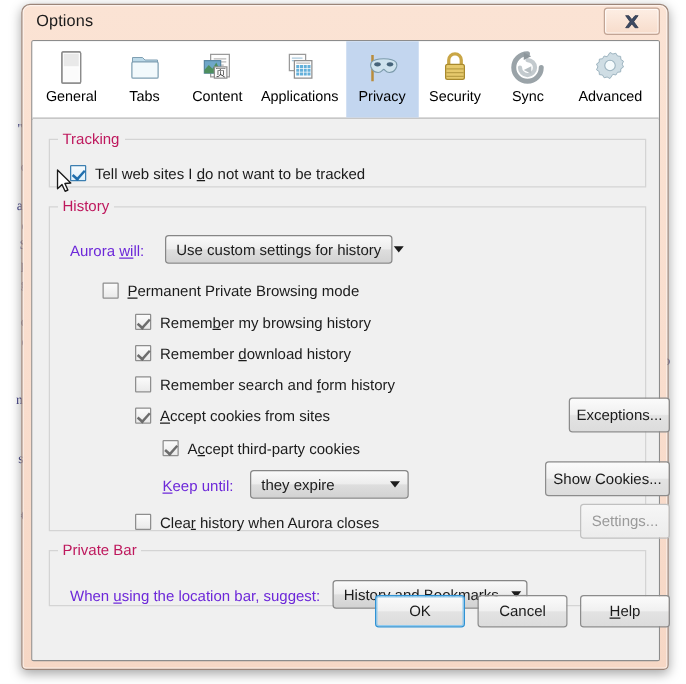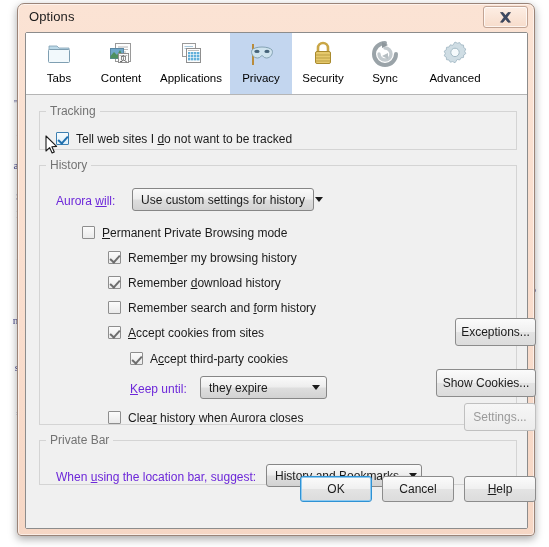--- a/index.html
+++ b/index.html
@@ -124,21 +124,21 @@
     margin: 0;
     border: 1px solid #d4d4d4;
     border-radius: 0;
     padding: 0;
     background: transparent;
   }
   fieldset.group > legend {
     padding: 0 4px;
     margin-left: 6px;
     font-size: 12px;
-    color: #737373;
+    color: #be185d;
   }
 
   #group-tracking { left: 13px; top: 8px; width: 476px; height: 44px; }
   #group-history  { left: 13px; top: 62px; width: 476px; height: 265px; }
   #group-location { left: 13px; top: 337px; width: 476px; height: 50px; }
 
   
   .cbrow {
     position: absolute;
     display: flex;
@@ -299,20 +299,31 @@
       <svg width="13" height="11" viewBox="0 0 13 11">
         <path d="M1.5 0.5 L4 0.5 L6.5 3.6 L9 0.5 L11.5 0.5 L8 5.3 L11.5 10.2 L9 10.2 L6.5 7.1 L4 10.2 L1.5 10.2 L5 5.3 Z" fill="#3d4a63" stroke="#2b3448" stroke-width="0.6"></path>
       </svg>
     </div>
   </div>
 
   <div id="content">
 
     <div id="tabstrip">
 
+      <div class="tab">
+        <span class="ico">
+          <svg width="28" height="30" viewBox="0 0 28 30">
+            <rect x="6.5" y="2.5" width="15" height="25" rx="1" fill="#fdfdfd" stroke="#8b8b8b"></rect>
+            <rect x="8" y="4" width="12" height="10" fill="#e9e9e9"></rect>
+            <rect x="8" y="15" width="12" height="11" fill="#fbfbfb"></rect>
+            <rect x="6.5" y="2.5" width="15" height="25" rx="1" fill="none" stroke="#8b8b8b"></rect>
+          </svg>
+        </span>
+        <span class="lbl">General</span>
+      </div>
 
       <div class="tab">
         <span class="ico">
           <svg width="30" height="30" viewBox="0 0 30 30">
             <path d="M5 9 L5 7 L13 7 L15 9 L25 9 L25 11 L5 11 Z" fill="#bcd9e8" stroke="#7f9fb2" stroke-width="0.8"></path>
             <rect x="4.5" y="10.5" width="21" height="13" rx="1" fill="#f2f9fc" stroke="#7f9fb2"></rect>
           </svg>
         </span>
         <span class="lbl">Tabs</span>
       </div>

